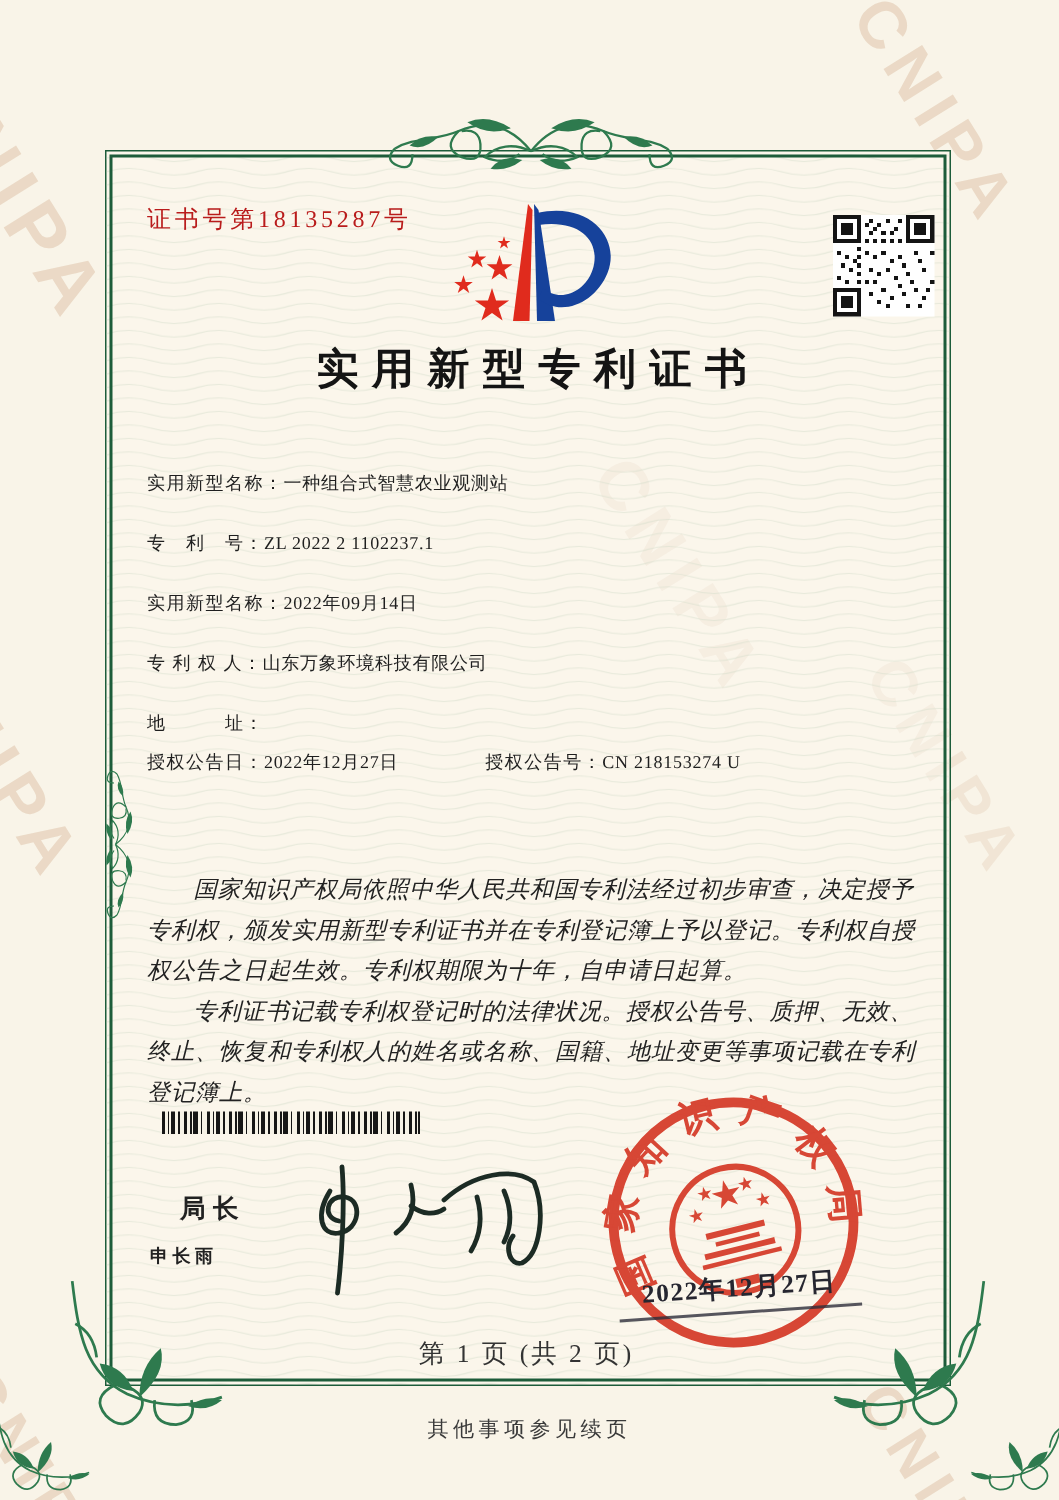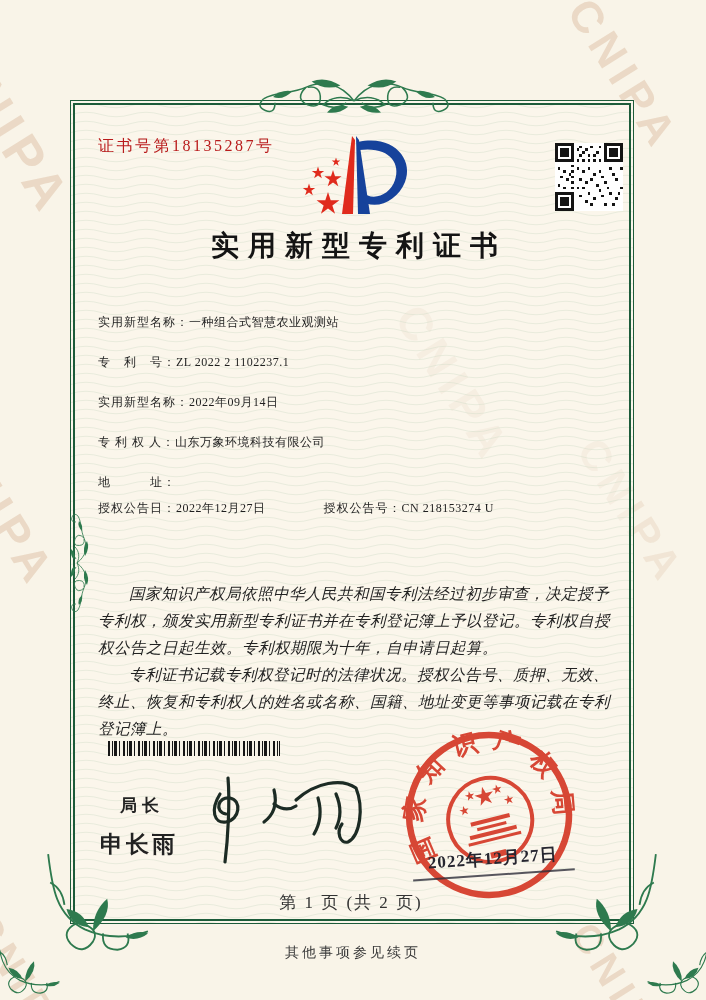--- a/index.html
+++ b/index.html
@@ -54,21 +54,21 @@
   .paras p{margin:0;text-indent:2em;letter-spacing:.5px;}
 
   .barcode{
     left:108px;top:741px;width:172px;height:15px;
     background:repeating-linear-gradient(90deg,
       #161616 0 2px,#f6f2e6 2px 4px,#161616 4px 5px,#f6f2e6 5px 6px,
       #161616 6px 9px,#f6f2e6 9px 11px,#161616 11px 12px,#f6f2e6 12px 15px);
   }
 
   .director-title{left:100px;top:794px;font-size:17px;letter-spacing:5px;color:#222;font-weight:600;margin-left:20px;}
-  .director-name{left:100px;top:829px;font-size:23px;letter-spacing:3px;color:#222;font-weight:600;}
+  .director-name{left:100px;top:829px;font-size:12px;letter-spacing:3px;color:#222;font-weight:600;}
   .signature{left:192px;top:762px;width:178px;height:108px;}
 
   .seal{left:400px;top:726px;width:178px;height:178px;transform:rotate(-14deg);opacity:.93;}
   .seal-date{
     left:412px;top:847px;width:162px;text-align:center;z-index:4;
     font-size:17px;font-weight:700;letter-spacing:1px;color:#262630;
     transform:rotate(-4deg);border-bottom:2.5px solid rgba(45,45,58,.8);padding-bottom:4px;
   }
 
   .page-footer{left:70px;top:891px;width:562px;text-align:center;

